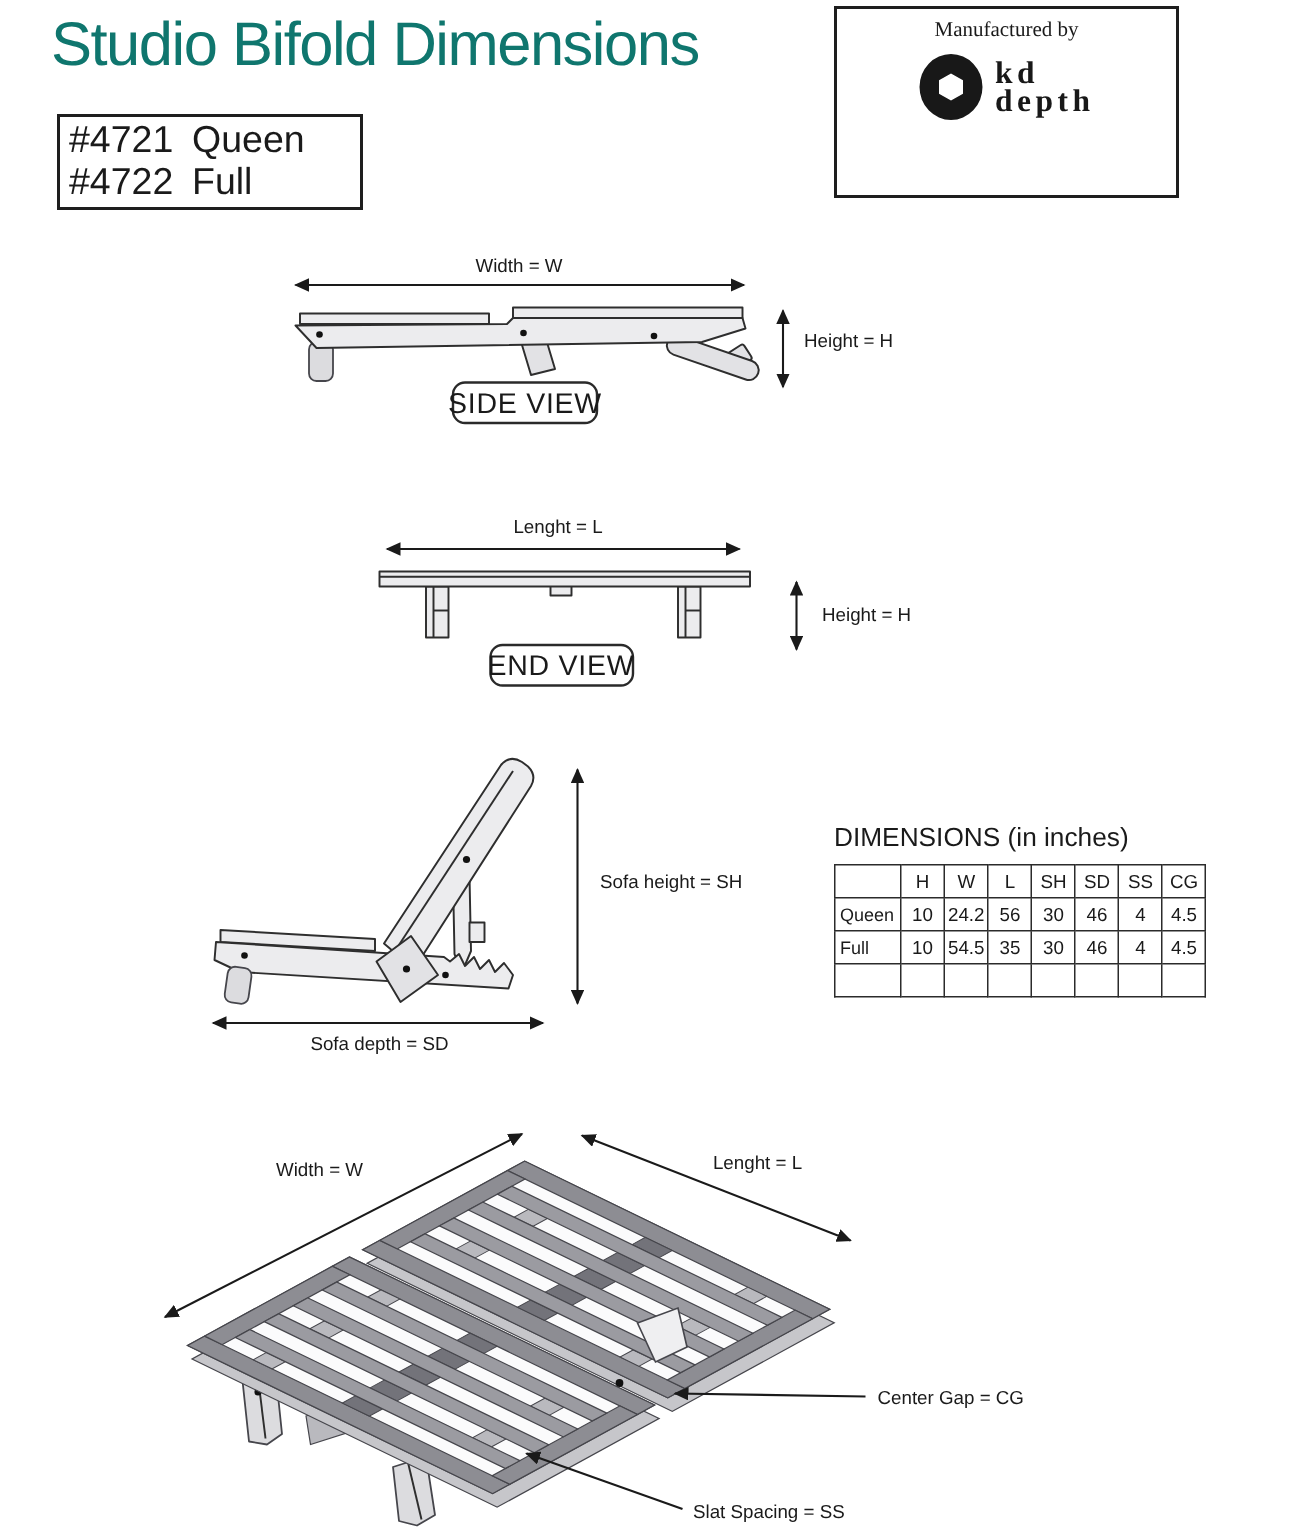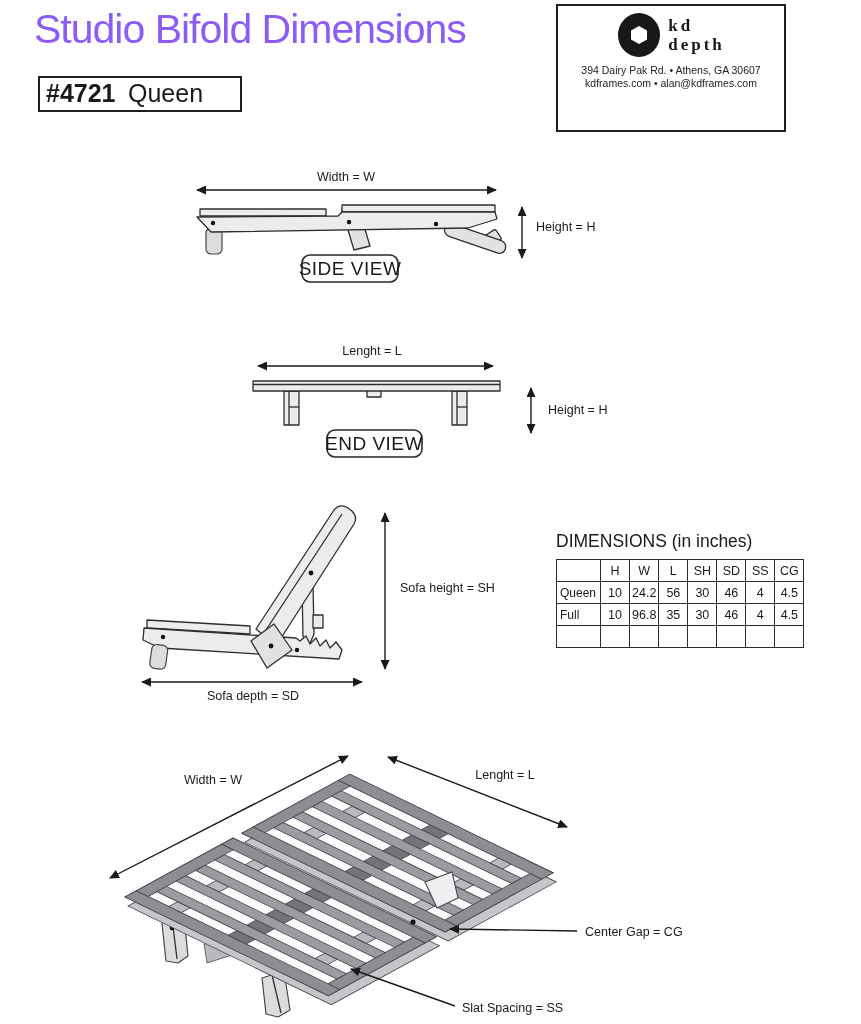--- a/index.html
+++ b/index.html
@@ -4,42 +4,42 @@
 <style>
   html,body{margin:0;padding:0;}
   body{
     width:861px;height:1024px;background:#ffffff;position:relative;
     font-family:"Liberation Sans",sans-serif;color:#1a1a1a;overflow:hidden;
   }
   .abs{position:absolute;}
   
   #page-title{
     left:34px;top:6px;font-size:41px;letter-spacing:-1px;font-weight:400;
-    white-space:nowrap;color:#8b5cf6;
+    white-space:nowrap;color:#0f766e;
   }
   #model-box{
     left:38px;top:76px;width:188px;border:2px solid #1e1e1e;
     padding:1px 6px 3px 6px;
   }
   .model-line{font-size:25px;line-height:28px;white-space:nowrap;display:flex;}
-  .model-number{display:inline-block;width:82px;font-weight:bold;}
+  .model-number{display:inline-block;width:82px;}
   #mfr-box{
     left:556px;top:4px;width:226px;height:124px;border:2px solid #1e1e1e;
     text-align:center;
   }
   #mfr-label{font-family:"Liberation Serif",serif;font-size:14px;margin-top:7px;}
   #logo-row{display:flex;justify-content:center;align-items:center;margin-top:6px;gap:7px;}
   #brand-text{
-    font-family:"Liberation Serif",serif;font-weight:bold;font-size:17px;
+    font-family:"Liberation Serif",serif;font-weight:bold;font-size:21px;
     line-height:19px;letter-spacing:3px;text-align:left;color:#181818;
   }
   #mfr-address{font-size:10.5px;line-height:13px;margin-top:6px;color:#222;}
   
   #dims{left:556px;top:531px;}
-  #dims-title{font-size:17.5px;margin-bottom:7px;white-space:nowrap;}
+  #dims-title{font-size:17.5px;margin-bottom:7px;white-space:nowrap;margin-top:17px;}
   #dims table{border-collapse:collapse;border:1.5px solid #2b2b2b;}
   #dims td{
     border:1px solid #2b2b2b;height:21px;font-size:12.5px;text-align:center;
     padding:0 2px;min-width:24px;
   }
   #dims td.rowlabel{width:38px;text-align:left;padding-left:3px;font-size:12px;}
   
   #drawing{left:0;top:0;}
   text{font-family:"Liberation Sans",sans-serif;font-size:12.5px;fill:#1a1a1a;}
   .caption{font-size:19px;letter-spacing:0.5px;}
@@ -59,36 +59,37 @@
 </head>
 <body>
 
 <div id="page-title" class="abs">Studio Bifold Dimensions</div>
 
 <div id="model-box" class="abs">
   <div class="model-line">
     <span class="model-number">#4721</span>
     <span>Queen</span>
   </div>
+  <div class="model-line">
+    <span class="model-number">#4722</span>
+    <span>Full</span>
+  </div>
 </div>
 
 <div id="mfr-box" class="abs">
+  <div id="mfr-label">Manufactured by</div>
   <div id="logo-row">
     <svg width="44" height="46" viewBox="0 0 44 46">
       <path d="M22,1 A21,22 0 1 0 22,45 A21,22 0 1 0 22,1 Z
                M22,14 L30,18.5 L30,27.5 L22,32 L14,27.5 L14,18.5 Z" fill="#181818" fill-rule="evenodd"></path>
     </svg>
     <div id="brand-text">
       <div>kd</div>
       <div>depth</div>
     </div>
-  </div>
-  <div id="mfr-address">
-    <div>394 Dairy Pak Rd. • Athens, GA  30607</div>
-    <div>kdframes.com • alan@kdframes.com</div>
   </div>
 </div>
 
 <div id="dims" class="abs">
   <div id="dims-title">DIMENSIONS (in inches)</div>
   <table>
     <colgroup>
         <col style="width:40px">
         <col style="width:27px">
         <col style="width:28px">
@@ -115,21 +116,21 @@
       <td>24.2</td>
       <td>56</td>
       <td>30</td>
       <td>46</td>
       <td>4</td>
       <td>4.5</td>
     </tr>
     <tr>
       <td class="rowlabel">Full</td>
       <td>10</td>
-      <td>96.8</td>
+      <td>54.5</td>
       <td>35</td>
       <td>30</td>
       <td>46</td>
       <td>4</td>
       <td>4.5</td>
     </tr>
     <tr>
       <td class="rowlabel"></td>
       <td></td>
           <td></td>

